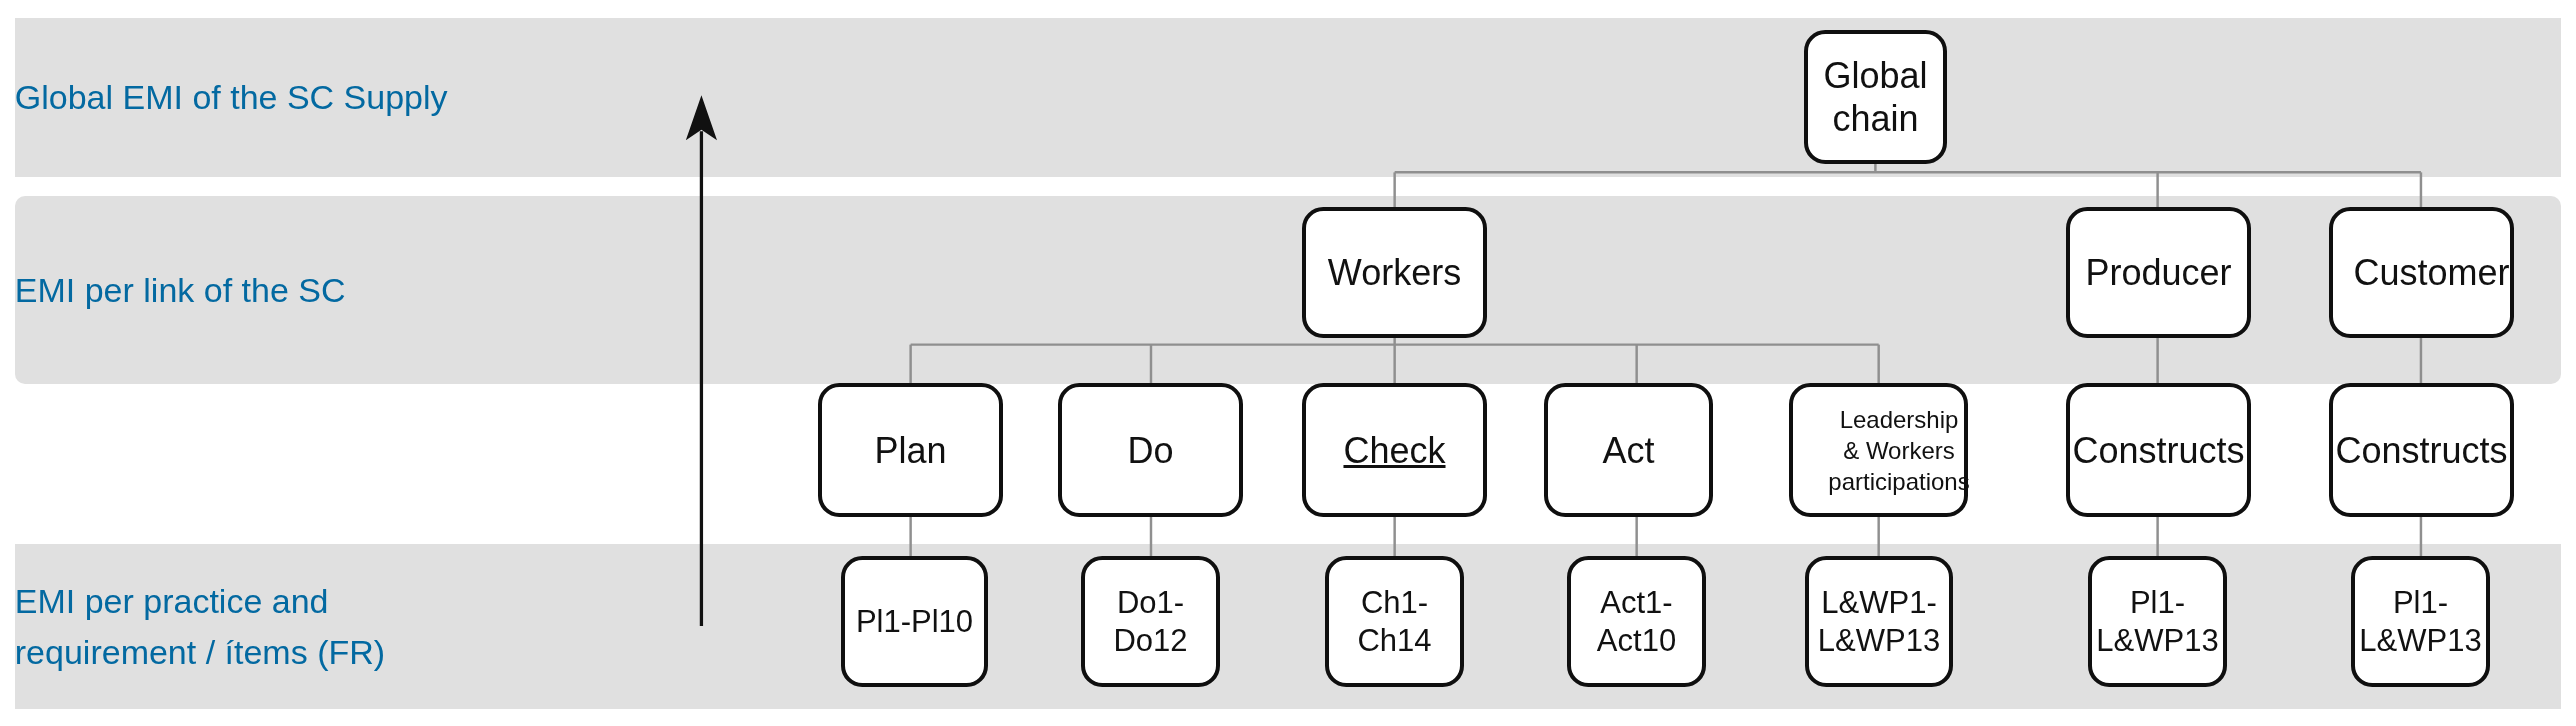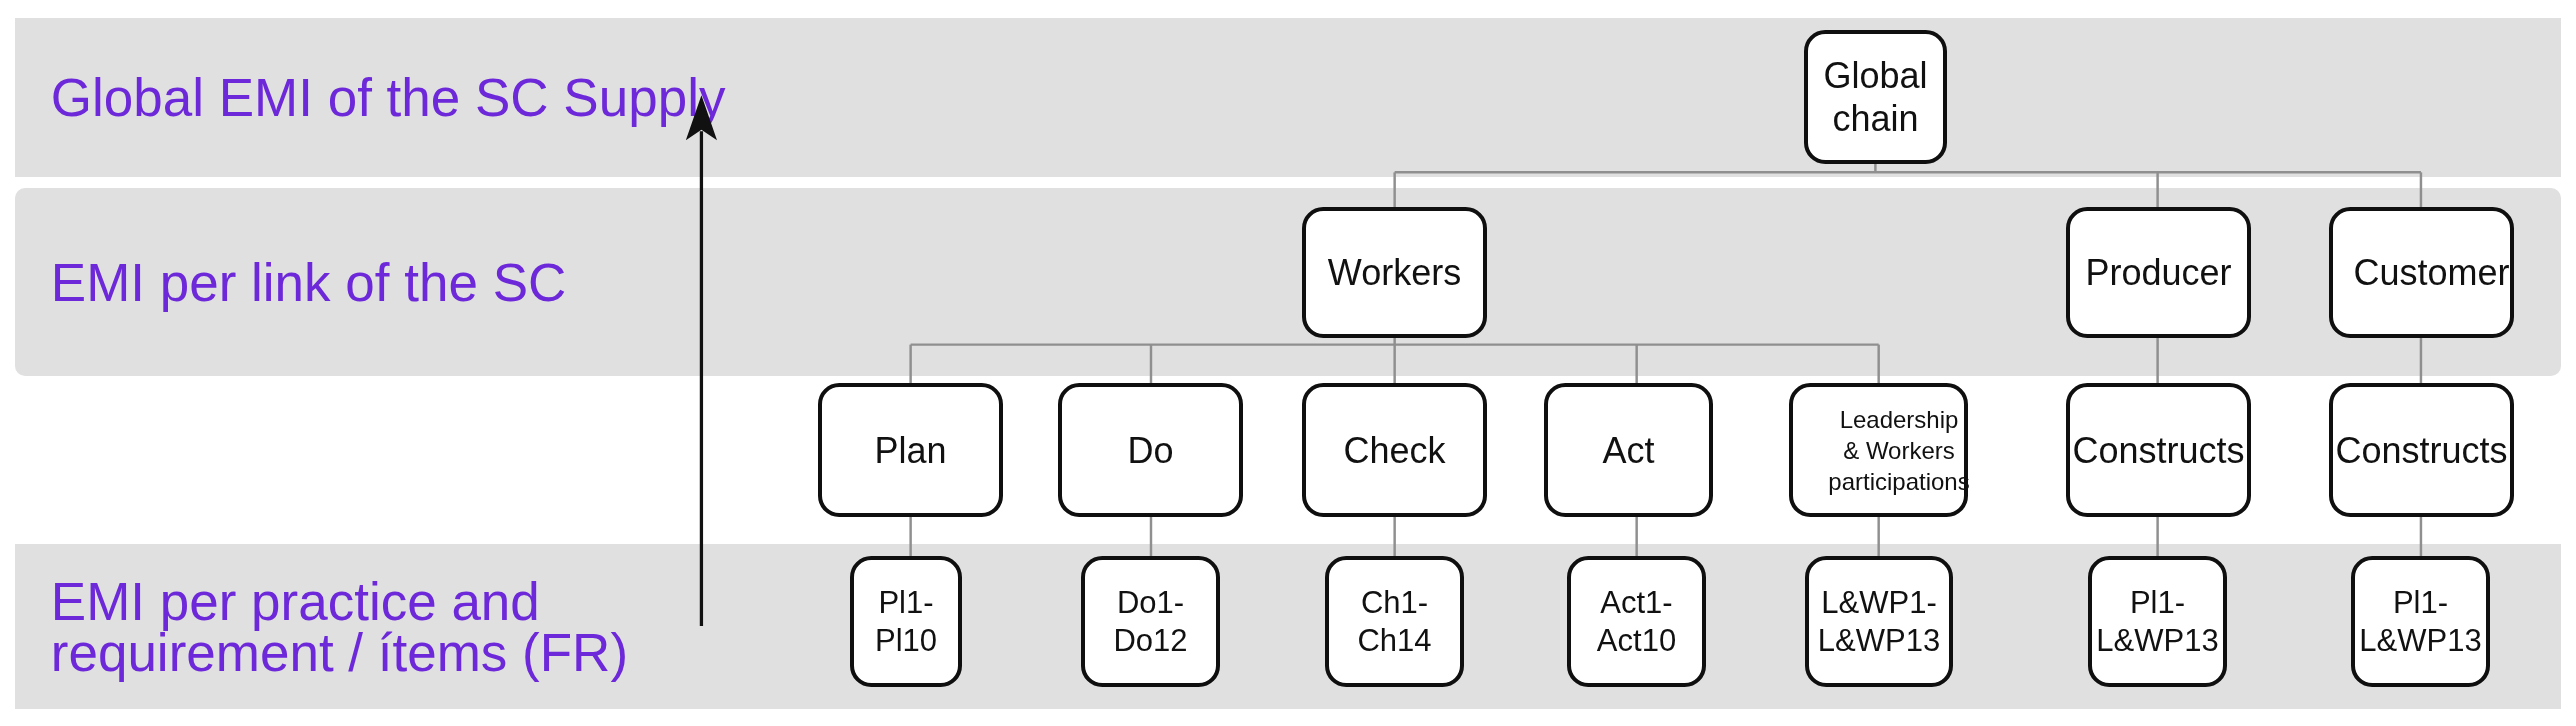--- a/index.html
+++ b/index.html
@@ -14,28 +14,27 @@
   }
   .band {
     position: absolute;
     left: 14.8px;
     width: 2546px;
     background: #e0e0e0;
     display: flex;
     align-items: center;
   }
   .band-label {
-    padding-left: 36px;
-    font-size: 53px;
+    font-size: 34px;
     line-height: 51px;
     white-space: pre-line;
-    color: #6d28d9;
+    color: #0369a1;
   }
   .band1 { top: 18px;  height: 159px; }
-  .band2 { top: 188px; height: 188px; border-radius: 10px; }
+  .band2 { top: 196px; height: 188px; border-radius: 10px; }
   .band3 { top: 361px; height: 172px; }
   .band4 { top: 544px; height: 165px; }
 
   .overlay {
     position: absolute;
     top: 0; left: 0;
     pointer-events: none;
   }
   .connector { stroke: #8f8f8f; stroke-width: 3; }
   .arrow-shaft { stroke: #111111; stroke-width: 4; }
@@ -61,27 +60,27 @@
 
   
   .n-supply-chain { left: 1804px; top: 30px;  width: 143px; height: 134px; }
 
   .n-supplier     { left: 1302px; top: 207px; width: 185px; height: 131px; }
   .n-producer     { left: 2066px; top: 207px; width: 185px; height: 131px; }
   .n-customer     { left: 2329px; top: 207px; width: 185px; height: 131px; padding-left: 20px; }
 
   .n-plan         { left: 818px;  top: 383px; width: 185px; height: 134px; }
   .n-do           { left: 1058px; top: 383px; width: 185px; height: 134px; }
-  .n-check        { left: 1302px; top: 383px; width: 185px; height: 134px; }
+  .n-check        { left: 1302px; top: 383px; width: 185px; height: 134px; text-decoration: underline; }
   .n-act          { left: 1544px; top: 383px; width: 169px; height: 134px; }
   .n-leadership   { left: 1789px; top: 383px; width: 179px; height: 134px; }
   .n-constructs-p { left: 2066px; top: 383px; width: 185px; height: 134px; }
   .n-constructs-c { left: 2329px; top: 383px; width: 185px; height: 134px; }
 
-  .n-items-plan      { left: 841px; top: 556px; width: 112px; height: 131px; margin-left: 9px; }
+  .n-items-plan      { left: 841px; top: 556px; width: 147px; height: 131px; }
   .n-items-do        { left: 1081px; top: 556px; width: 139px; height: 131px; }
   .n-items-check     { left: 1325px; top: 556px; width: 139px; height: 131px; }
   .n-items-act       { left: 1567px; top: 556px; width: 139px; height: 131px; }
   .n-items-lw        { left: 1805px; top: 556px; width: 148px; height: 131px; }
   .n-items-producer  { left: 2088px; top: 556px; width: 139px; height: 131px; }
   .n-items-customer  { left: 2351px; top: 556px; width: 139px; height: 131px; }
 </style>
 </head>
 <body>
 

